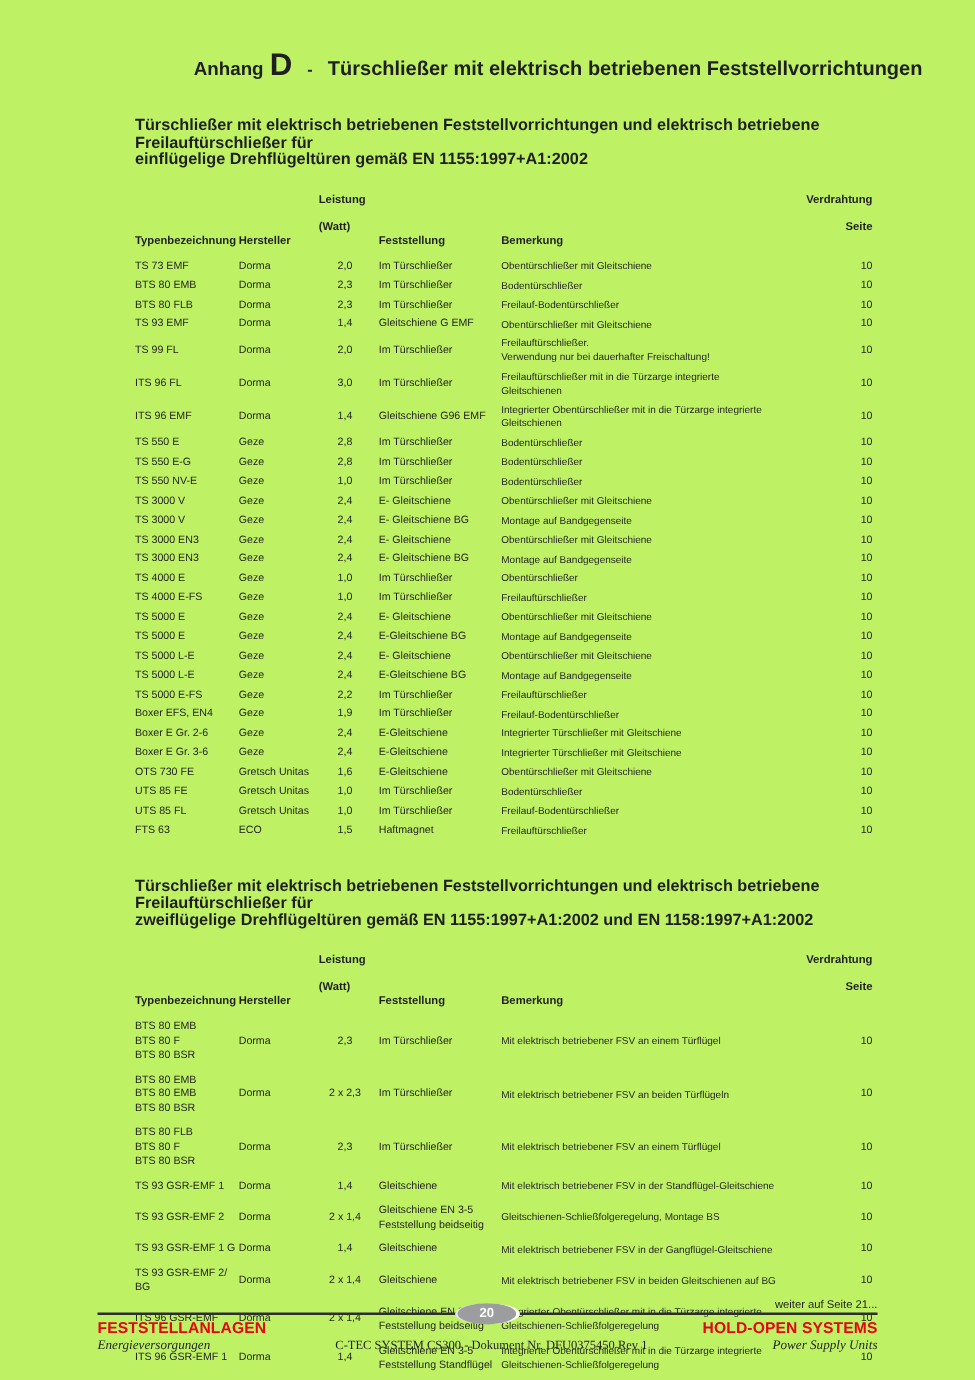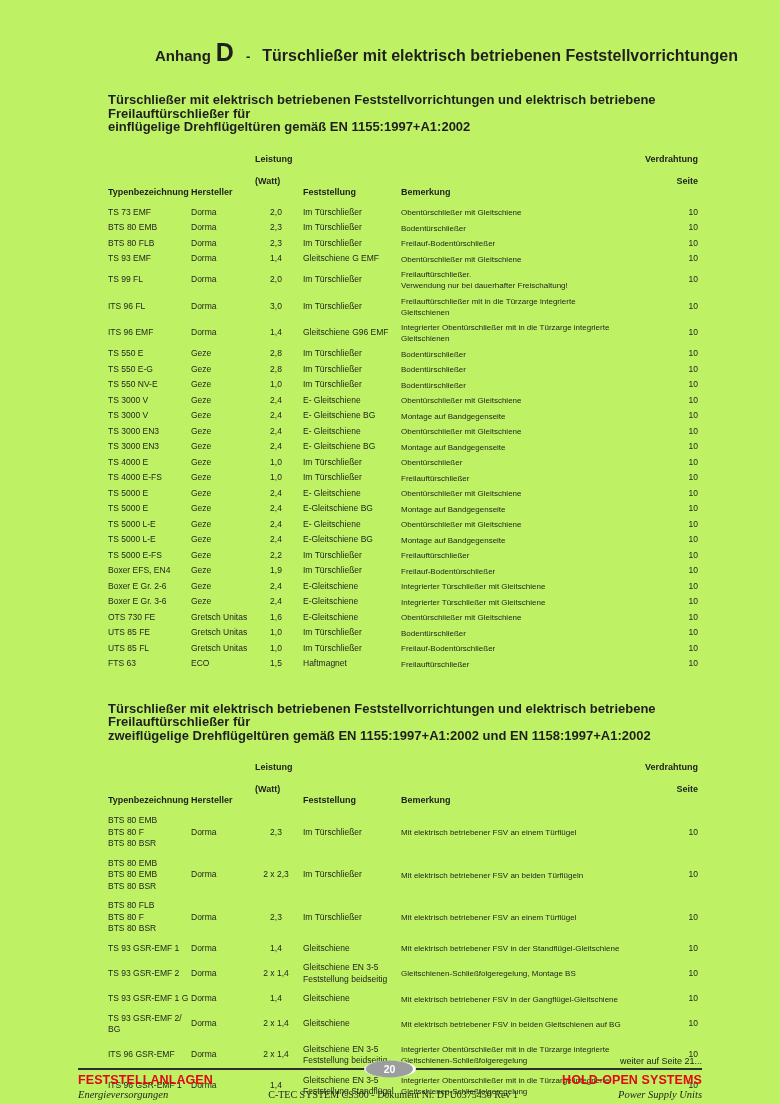--- a/index.html
+++ b/index.html
@@ -58,21 +58,21 @@
   .t-row .c-lei { text-align: center; }
   .c-fest { width: 92px; margin-left: 6px; }
   .c-bem  { flex: 1; margin-left: 6px; }
   .t-row .c-bem { font-size: 8px; line-height: 11px; padding-top: 0.5px; }
   .c-seite { width: 58px; text-align: right; }
 
   
   .footer {
     position: absolute;
     left: 78px; width: 624px;
-    bottom: 4px;
+    bottom: 22px;
   }
   .continuation {
     text-align: right;
     font-size: 9px;
     margin-bottom: 2px;
   }
   .rule {
     position: relative;
     height: 2px;
     background: #2e2e2e;

